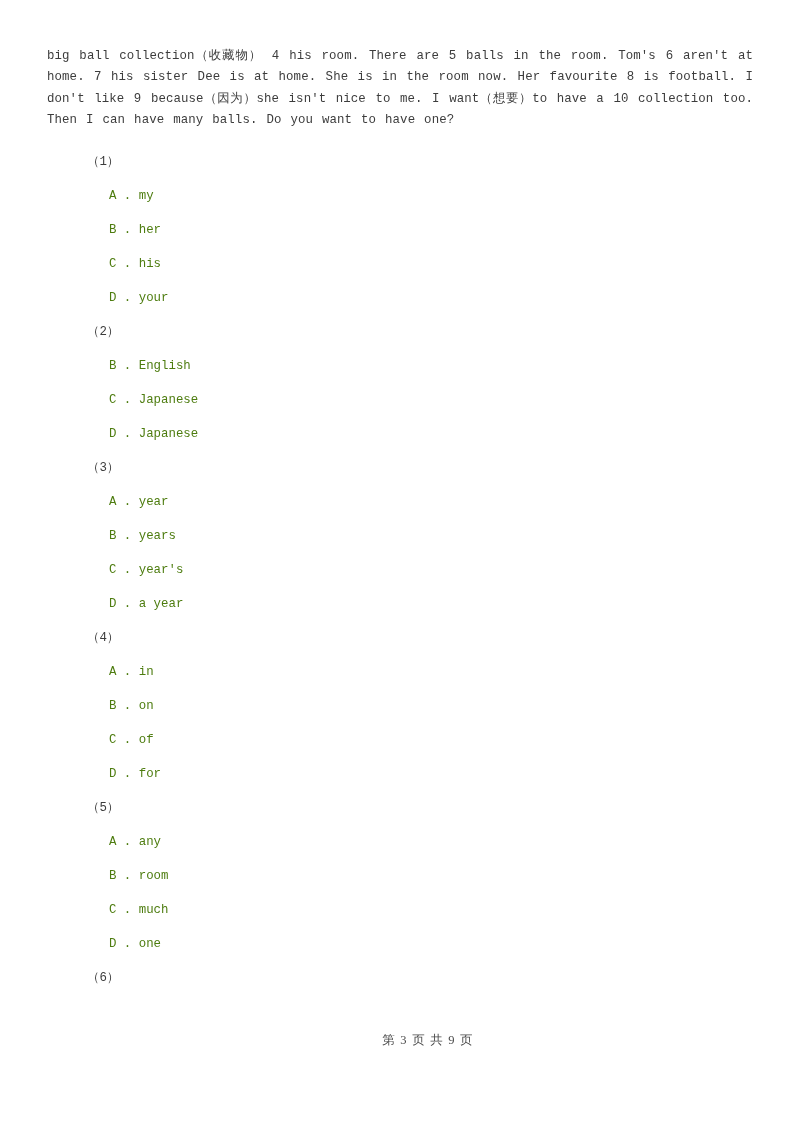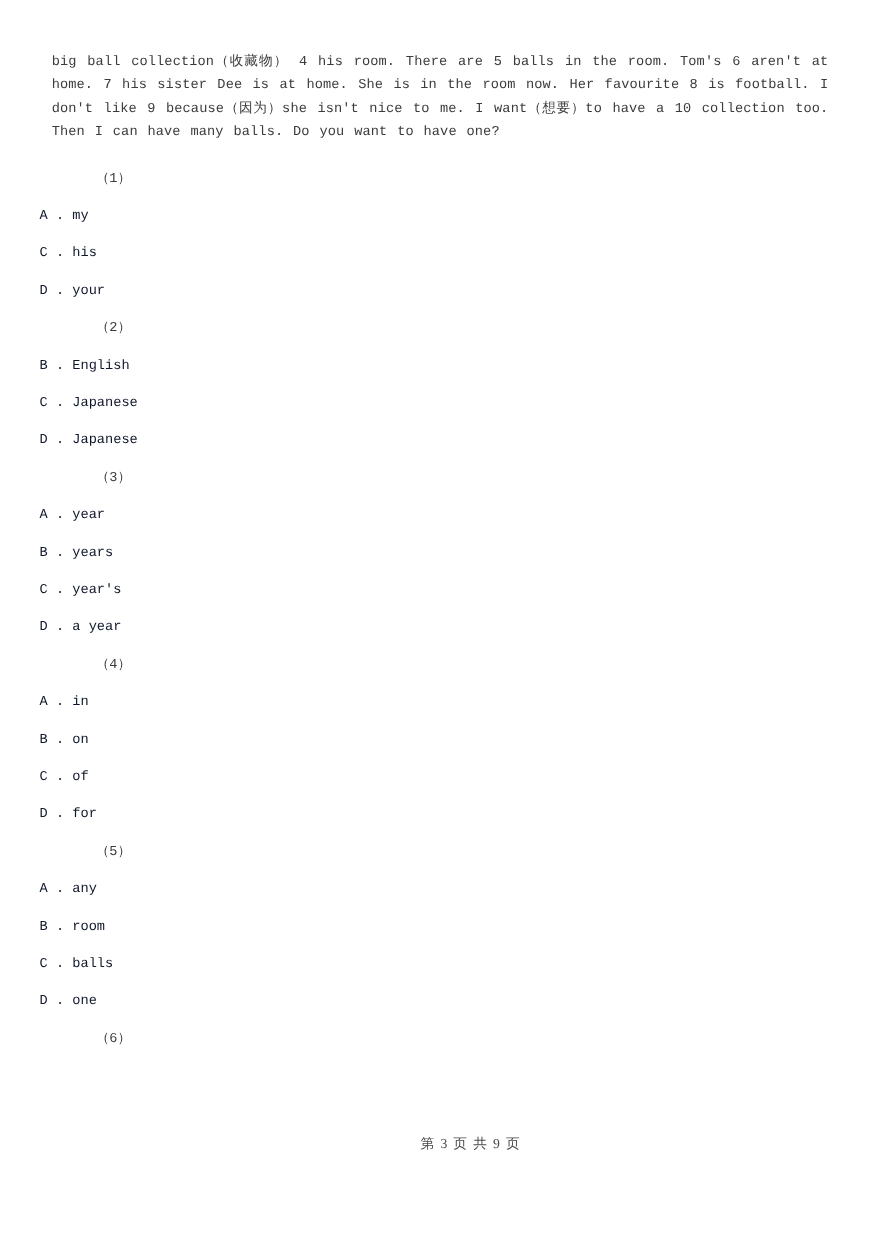--- a/index.html
+++ b/index.html
@@ -56,22 +56,22 @@
     font-size: 12.4px;
     color: #3c3c3c;
     padding-left: 87px;
     height: 34px;
     line-height: 34px;
     white-space: pre;
   }
   .q-option {
     font-family: "Liberation Mono", "DejaVu Sans Mono", monospace;
     font-size: 12.4px;
-    color: #0f172a;
-    padding-left: 36px;
+    color: #4d7c0f;
+    padding-left: 109px;
     height: 34px;
     line-height: 34px;
     white-space: pre;
   }
 
   
   .footer {
     position: absolute;
     left: 0;
     top: 1032px;
@@ -88,20 +88,21 @@
 <body>
 
 <div class="page">
 
   <div class="passage">big ball collection（收藏物） 4  his room. There are 5  balls in the room. Tom's  6  aren't at home.  7  his sister Dee is at home. She is in the room now. Her favourite 8  is football. I don't like  9  because（因为）she isn't nice to me. I want（想要）to have a 10 collection too. Then I can have many balls. Do you want to have one?</div>
 
   <div class="questions">
       <div class="q-block">
         <div class="q-number">（1）</div>
         <div class="q-option">A . my</div>
+        <div class="q-option">B . her</div>
         <div class="q-option">C . his</div>
         <div class="q-option">D . your</div>
       </div>
       <div class="q-block">
         <div class="q-number">（2）</div>
         <div class="q-option">B . English</div>
         <div class="q-option">C . Japanese</div>
         <div class="q-option">D . Japanese</div>
       </div>
       <div class="q-block">
@@ -115,21 +116,21 @@
         <div class="q-number">（4）</div>
         <div class="q-option">A . in</div>
         <div class="q-option">B . on</div>
         <div class="q-option">C . of</div>
         <div class="q-option">D . for</div>
       </div>
       <div class="q-block">
         <div class="q-number">（5）</div>
         <div class="q-option">A . any</div>
         <div class="q-option">B . room</div>
-        <div class="q-option">C . balls</div>
+        <div class="q-option">C . much</div>
         <div class="q-option">D . one</div>
       </div>
       <div class="q-block">
         <div class="q-number">（6）</div>
       </div>
     </div>
 
   <div class="footer">第 3 页 共 9 页</div>
 
 </div>

